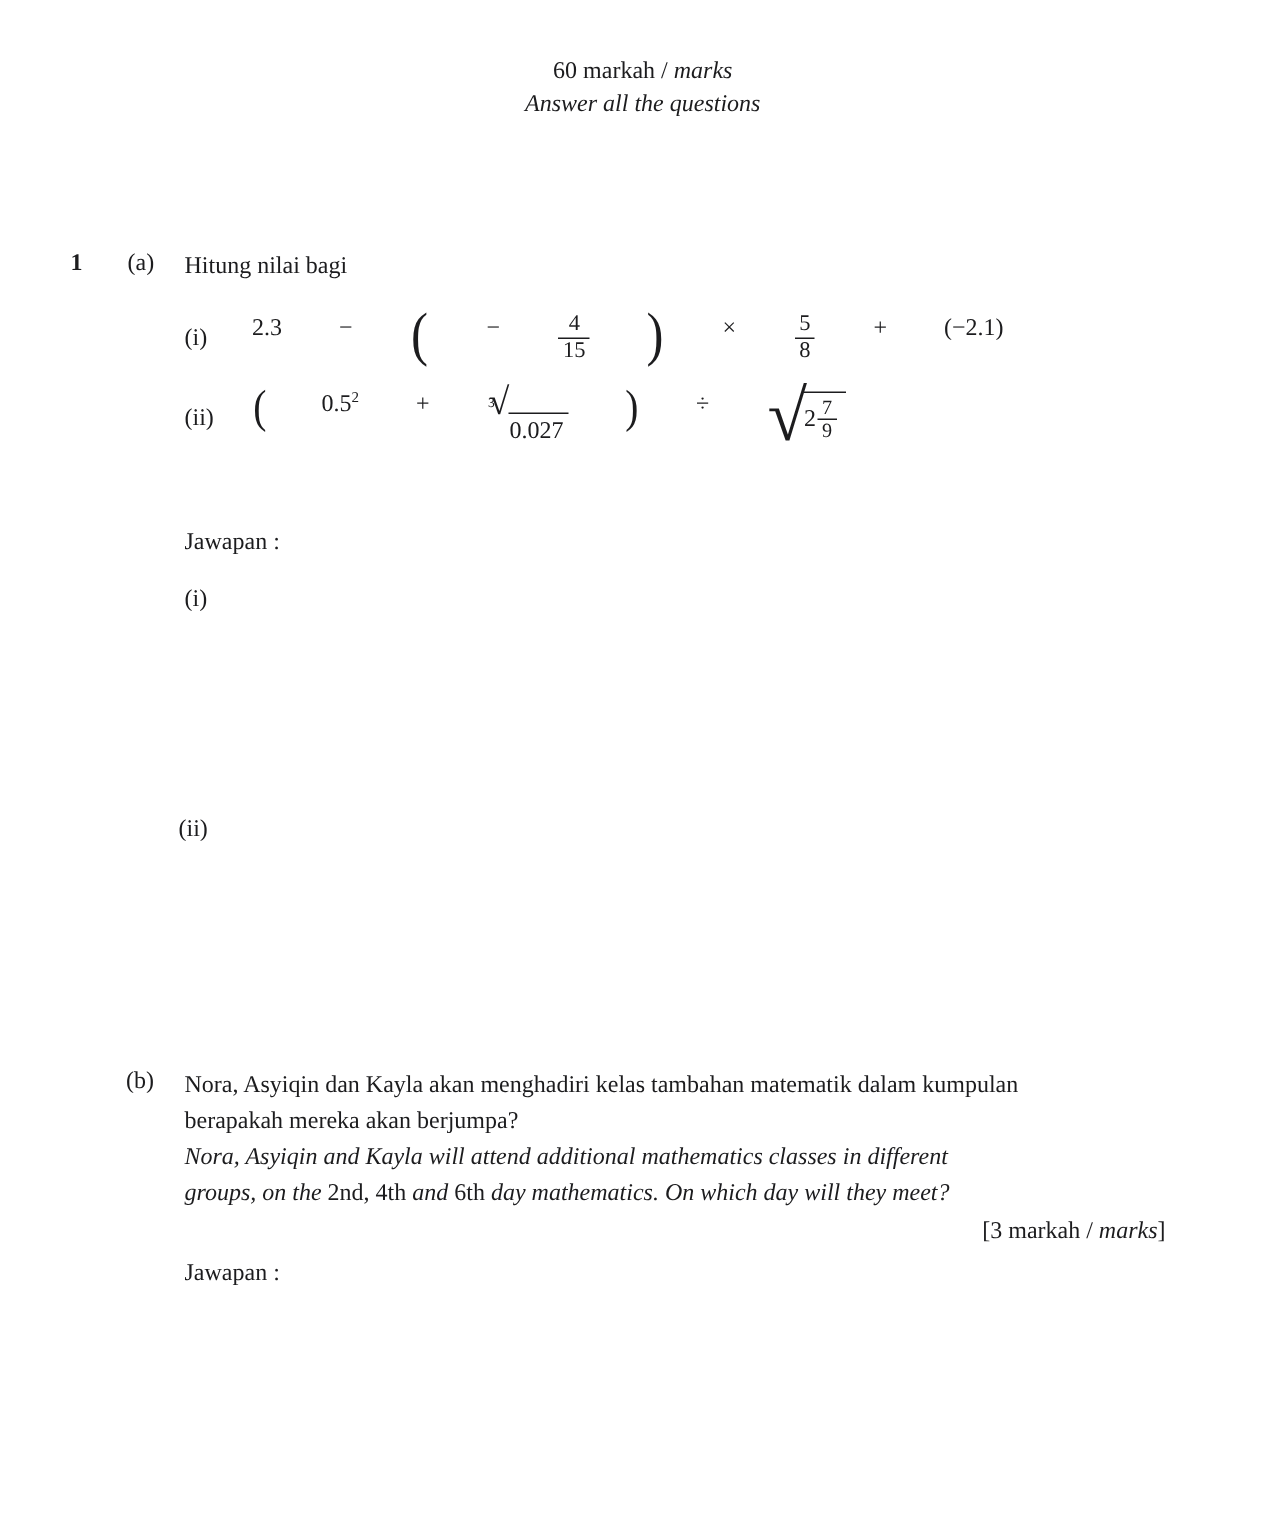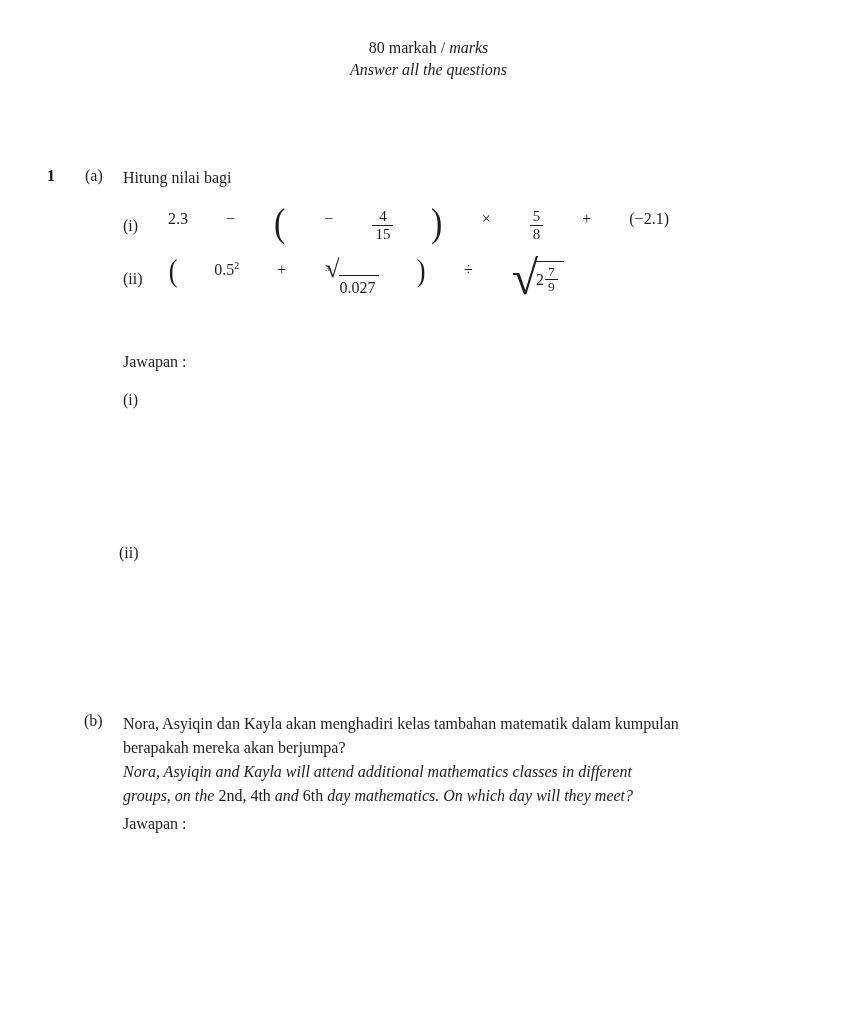--- a/index.html
+++ b/index.html
@@ -56,21 +56,21 @@
   .qb-text { line-height: 24px; }
   .qb-marks { text-align: right; padding-right: 3px; margin-top: 1px; }
   .qb-jawapan { margin-top: 4px; }
 </style>
 </head>
 <body>
 
 <div class="page">
 
   <div class="doc-header">
-    <div><span>80 markah / </span><span class="it">marks</span><span></span></div>
+    <div><span>60 markah / </span><span class="it">marks</span><span></span></div>
     <div class="it">Answer all the questions</div>
   </div>
 
   <div class="q1-block">
     <div class="qnum">1</div>
     <div>(a)</div>
     <div class="qcontent">
       <div>Hitung nilai bagi</div>
 
       <div class="math-row first">
@@ -127,17 +127,18 @@
   <div class="ans-slot-i">(i)</div>
   <div class="ans-slot-ii">(ii)</div>
 
   <div class="qb-block">
     <div>(b)</div>
     <div class="qb-text">
       <div>Nora, Asyiqin dan Kayla akan menghadiri kelas tambahan matematik dalam kumpulan</div>
       <div>berapakah mereka akan berjumpa?</div>
       <div class="it">Nora, Asyiqin and Kayla will attend additional mathematics classes in different</div>
       <div><span style="font-style: italic;">groups, on the </span><span>2nd, 4th </span><span style="font-style: italic;">and </span><span>6th </span><span style="font-style: italic;">day mathematics. On which day will they meet?</span></div>
+      <div class="qb-marks"><span>[3 markah / </span><span class="it">marks</span><span>]</span></div>
       <div class="qb-jawapan">Jawapan :</div>
     </div>
   </div>
 
 </div>
 
 </body></html>

